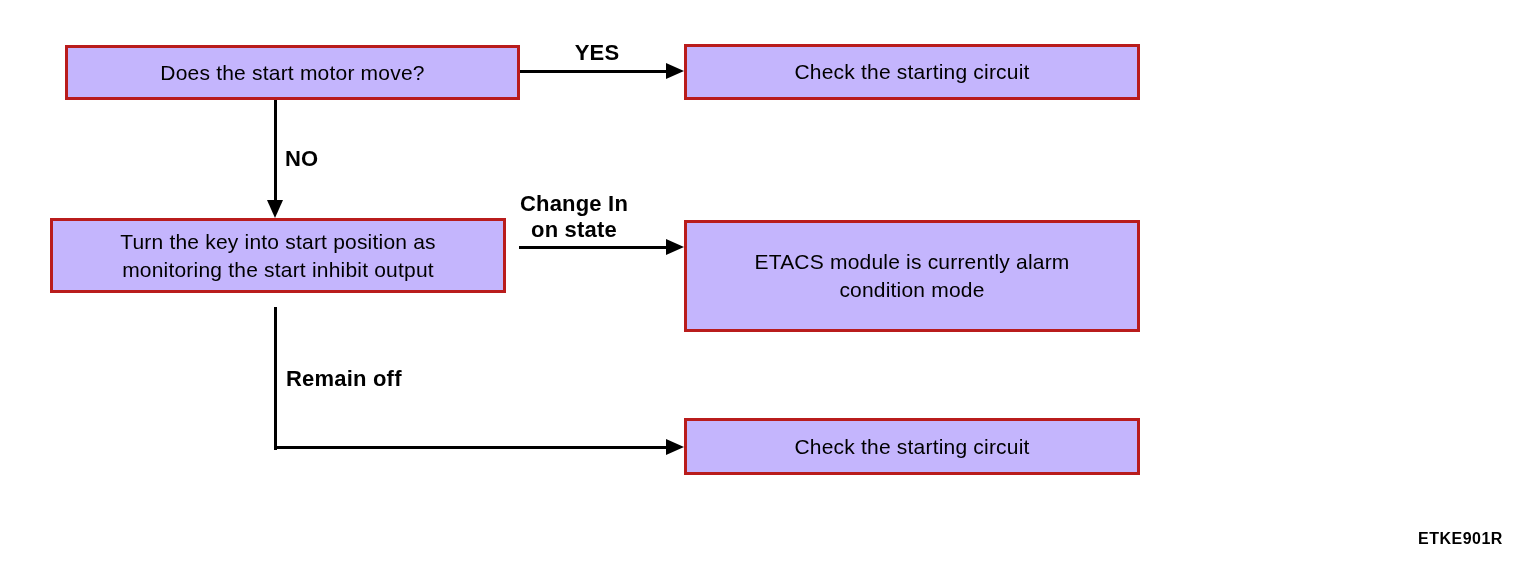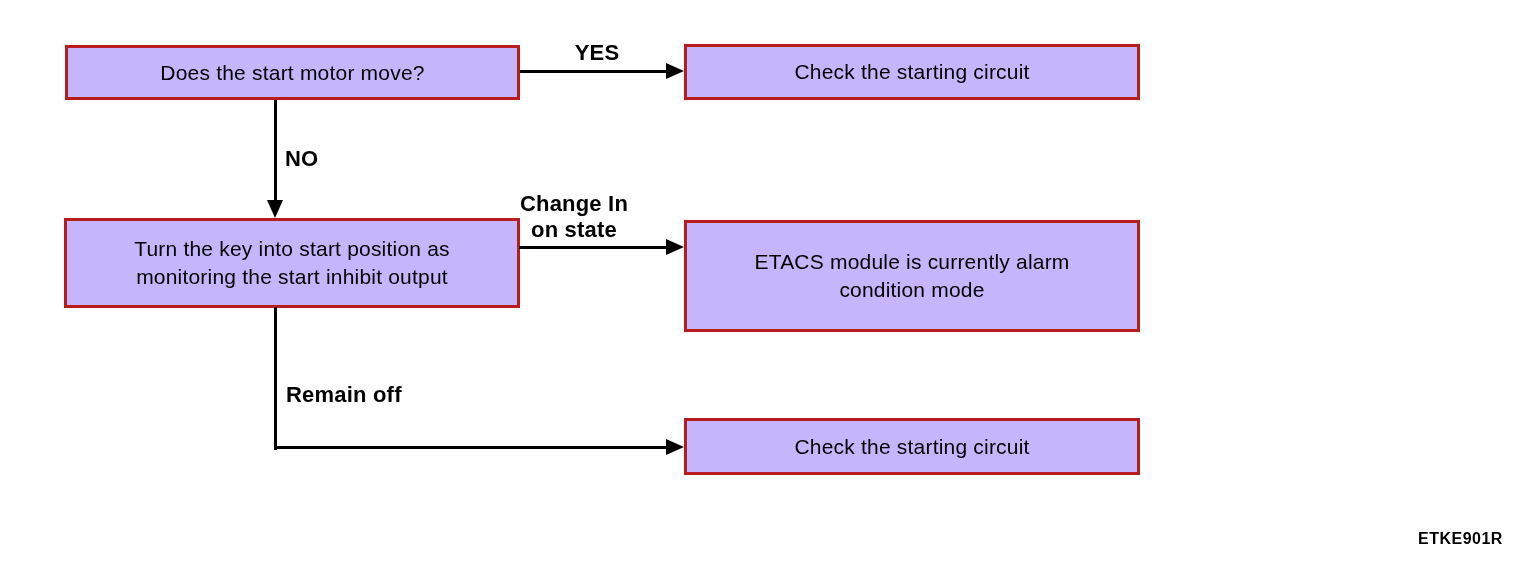--- a/index.html
+++ b/index.html
@@ -61,38 +61,38 @@
   .edge-label.centered { text-align: center; }
   .ref-code {
     position: absolute;
     font-weight: 700;
     font-size: 16px;
     letter-spacing: 0.5px;
   }
   
   #node-start          { left: 65px;  top: 45px;  width: 455px; height: 55px; }
   #node-check-top      { left: 684px; top: 44px;  width: 456px; height: 56px; }
-  #node-turn-key       { left: 64px;  top: 218px; width: 456px; height: 90px; text-align: center; }
+  #node-turn-key       { left: 50px;  top: 218px; width: 456px; height: 75px; text-align: center; }
   #node-etacs          { left: 684px; top: 220px; width: 456px; height: 112px; }
   #node-check-bottom   { left: 684px; top: 418px; width: 456px; height: 57px; }
   
   #line-yes            { left: 520px; top: 70px;  width: 150px; height: 3px; }
   #head-yes            { left: 666px; top: 63px; }
   #line-no             { left: 274px; top: 100px; width: 3px;   height: 101px; }
   #head-no             { left: 267px; top: 200px; }
   #line-change         { left: 519px; top: 246px; width: 148px; height: 3px; }
   #head-change         { left: 666px; top: 239px; }
   #line-remain-v       { left: 274px; top: 307px; width: 3px;   height: 143px; }
   #line-remain-h       { left: 274px; top: 446px; width: 394px; height: 3px; }
   #head-remain         { left: 666px; top: 439px; }
   
   #label-yes           { left: 557px; top: 40px;  width: 80px; }
   #label-no            { left: 285px; top: 138px; margin-top: 8px; }
   #label-change        { left: 499px; top: 191px; width: 150px; }
-  #label-remain        { left: 286px; top: 382px; }
+  #label-remain        { left: 286px; top: 366px; }
   #reference           { left: 1418px; top: 530px; }
 </style>
 </head>
 <body>
 
 <div class="canvas">
 
   <div class="node" id="node-start">
     <span class="node-label">Does the start motor move?</span>
   </div>

